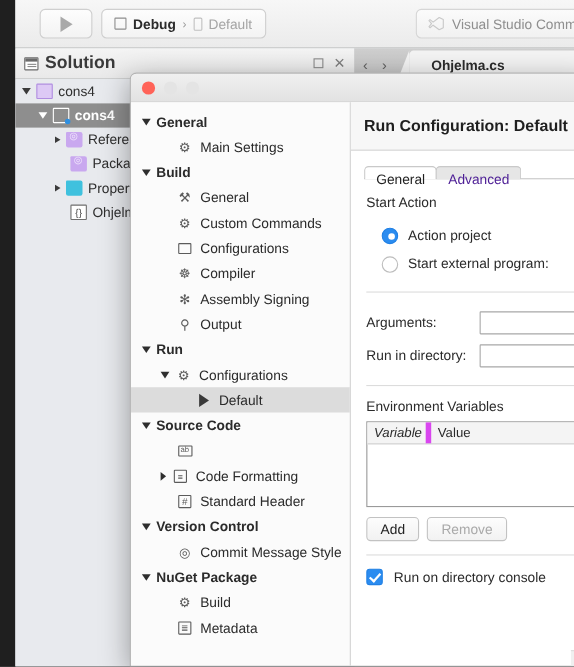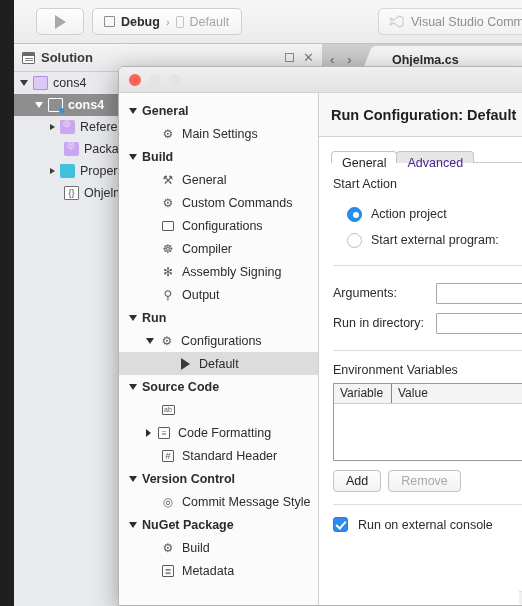--- a/index.html
+++ b/index.html
@@ -58,21 +58,21 @@
   }
   .vs-logo { width: 15px; height: 13px; flex: none; }
 
   
   .pad-header {
     position: absolute; left: 0; top: 44px; width: 308px; height: 28px;
     background: linear-gradient(#f4f4f4,#e9e9e9);
     border-bottom: 1px solid #cbcbcb;
     display: flex; align-items: center; padding: 0 8px;
   }
-  .pad-title { font-size: 13px; font-weight: bold; color: #3a3a3a; margin-left: 6px; }
+  .pad-title { font-size: 16px; font-weight: bold; color: #3a3a3a; margin-left: 6px; }
   .pad-ico { width: 13px; height: 12px; border: 1.5px solid #6a6a6a; border-radius: 1px; position: relative; background: #fff; }
   .pad-ico::before { content:""; position:absolute; left:0; right:0; top:0; height:3px; background:#6a6a6a; }
   .pad-ico::after { content:""; position:absolute; left:1.5px; right:1.5px; top:5px; height:1px; box-shadow: 0 0 0 0 #8a8a8a, 0 2px 0 0 #8a8a8a; background:#8a8a8a; }
   .pad-btns { margin-left: auto; display: flex; align-items: center; gap: 9px; }
   .pin-ico { width: 9px; height: 9px; border: 1.4px solid #8b8b8b; }
   .close-x { font-size: 13px; color: #7d7d7d; line-height: 1; }
 
   
   .tabstrip {
     position: absolute; left: 308px; top: 44px; width: 200px; height: 30px;
@@ -185,21 +185,21 @@
   .radio.on { background: #2b8cf0; border-color: #2180e4; }
   .radio.on::after { content:""; position:absolute; left:4.5px; top:4.5px; width:6px; height:6px; border-radius:50%; background:#fff; }
   .hr { height: 1px; background: #dcdcdc; margin: 12px 0 12px 0; }
   .field-row { display: flex; align-items: center; height: 30px; white-space: nowrap; }
   .field-lbl { width: 103px; flex: none; }
   .inp { height: 21px; flex: 1; min-width: 40px; border: 1px solid #a8a8a8; background: #fff; border-radius: 1px; }
   .evlabel { margin: 6px 0 6px 0; }
   .evtable { border: 1px solid #9a9a9a; background: #fff; height: 78px; }
   .evhead { display: flex; height: 20px; background: #f4f4f4; border-bottom: 1px solid #cfcfcf; font-size: 12px; }
   .evh { padding: 2px 6px; color: #2b2b2b; }
-  .evh.var { width: 58px; border-right: 1px solid #d946ef; }
+  .evh.var { width: 58px; border-right: 5px solid #d946ef; font-style: italic; }
   .btnrow { display: flex; gap: 7px; margin-top: 9px; }
   .btn { font-size: 12.5px; padding: 3px 12px; border: 1px solid #c2c2c2; border-radius: 4px;
          background: linear-gradient(#fdfdfd,#f2f2f2); color: #222; }
   .btn.disabled { color: #a9a9a9; }
   .chkrow { display: flex; align-items: center; gap: 10px; white-space: nowrap; }
   .chk { width: 15px; height: 15px; border-radius: 3px; background: #2b8cf0; border: 1px solid #2180e4;
          flex: none; position: relative; }
   .chk::after { content:""; position:absolute; left:4px; top:1px; width:4px; height:8px;
                 border: solid #fff; border-width: 0 2px 2px 0; transform: rotate(42deg); }
   .dlg-bottom { position: absolute; left: 200px; right: 0; bottom: 0; height: 16px;
@@ -475,20 +475,20 @@
           </div>
           <div class="btn disabled">
             <span>Remove</span>
           </div>
         </div>
 
         <div class="hr"></div>
 
         <div class="chkrow">
           <div class="chk"></div>
-          <span>Run on external console</span>
+          <span>Run on directory console</span>
         </div>
       </div>
 
       <div class="dlg-bottom"></div>
     </div>
   </div>
 </div>
 
 </body></html>

